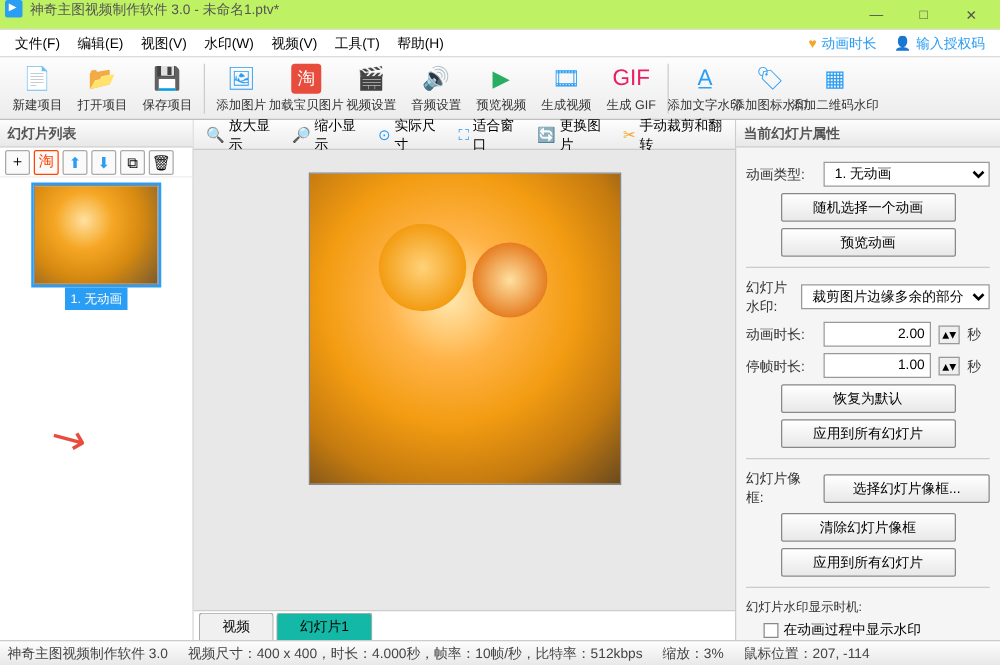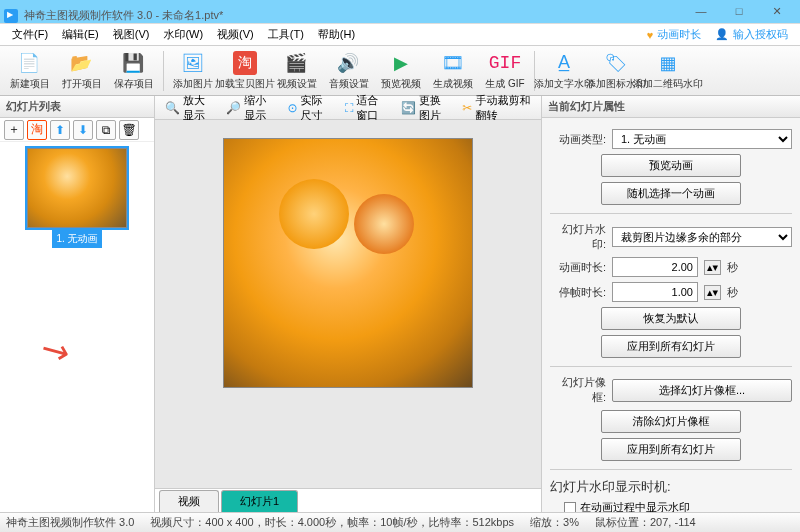--- a/index.html
+++ b/index.html
@@ -1,34 +1,34 @@
 <!DOCTYPE html>
 <html><head>
 <meta charset="utf-8">
 <style>
 * { margin: 0; padding: 0; box-sizing: border-box; font-family: "Microsoft YaHei", sans-serif; font-size: 11px; }
 body { background: #f0f0f0; width: 800px; height: 532px; overflow: hidden; display: flex; flex-direction: column; }
-.titlebar { height: 24px; background: #7dd3fc; display: flex; align-items: flex-end; padding: 0 4px; border-bottom: 1px solid #ddd; }
+.titlebar { height: 24px; background: #bef264; display: flex; align-items: flex-start; padding: 0 4px; border-bottom: 1px solid #ddd; }
 .titlebar .app-icon { width: 14px; height: 14px; background:#2a9df4; border-radius:2px; position:relative; margin-right:6px;}
 .titlebar .app-icon::after{content:"▶";color:#fff;font-size:8px;position:absolute;left:3px;top:1px;}
 .titlebar .title { flex: 1; color: #555; }
 .win-btns { display: flex; }
 .win-btn { width: 38px; height: 24px; display: flex; align-items: center; justify-content: center; cursor: pointer; color:#555;}
 .menubar { height: 22px; background: #fff; display: flex; align-items: center; padding: 0 6px; gap: 2px; border-bottom: 1px solid #d0d0d0; }
 .menubar .menu-item { padding: 2px 6px; cursor: pointer; }
 .menubar .spacer { flex: 1; }
 .menubar .link { color: #2a9df4; cursor: pointer; display:flex; align-items:center; gap:4px; padding:0 6px;}
 .heart{color:#f5a623;}
 .person{color:#2a9df4;}
 .toolbar { height: 50px; background: linear-gradient(#fdfdfd,#ececec); display: flex; align-items: center; padding: 2px 4px; border-bottom:1px solid #c0c0c0; }
 .tool-btn { width: 52px; height: 46px; display: flex; flex-direction: column; align-items: center; justify-content: center; gap: 2px; cursor: pointer; border-radius:3px;}
 .tool-ico { width: 24px; height: 24px; display: flex; align-items:center; justify-content:center; font-size:18px; color:#2a9df4;}
 .tool-ico.red{background:#e74c3c;border-radius:3px;color:#fff;font-size:14px;}
 .tool-ico.green{color:#27ae60;}
-.tool-ico.pink{color:#e91e63;font-family:Liberation Mono, monospace;}
+.tool-ico.pink{color:#e91e63;}
 .tool-lbl { font-size: 10px; color: #333; white-space:nowrap;}
 .tool-sep{width:1px;height:40px;background:#ccc;margin:0 3px;}
 .body-row { flex: 1; display: flex; min-height: 0; }
 .sidebar { width: 155px; background: #fff; border-right: 1px solid #ccc; display: flex; flex-direction: column; }
 .side-head { height: 22px; background: linear-gradient(#fdfdfd,#e8e8e8); border-bottom: 1px solid #ccc; display: flex; align-items: center; padding: 0 6px; font-weight:bold; color:#555;}
 .side-tools { height: 24px; display: flex; align-items: center; gap: 3px; padding: 0 4px; border-bottom: 1px solid #eee; }
 .side-tool { width: 20px; height: 20px; display:flex;align-items:center;justify-content:center;cursor:pointer;border:1px solid #aaa;border-radius:2px;background:#fafafa;font-size:12px;}
 .side-tool.tao{color:#ff4400;border-color:#ff4400;}
 .slide-list { flex: 1; overflow-y: auto; padding: 6px; }
 .slide-item { text-align: center; margin-bottom: 10px; }
@@ -44,30 +44,30 @@
 .vtool-ico.orange{color:#f5a623;}
 .viewport { flex: 1; display: flex; align-items: flex-start; justify-content: center; padding: 18px 0; background:#e8e8e8; position:relative;}
 .preview { width: 250px; height: 250px; background: radial-gradient(circle at 45% 40%, #ffe8b0 0%, #ffb347 25%, #f39c12 50%, #c47a0f 75%, #6b4a1e 100%); border:1px solid #888; position:relative;}
 .preview::before,.preview::after{content:"";position:absolute;border-radius:50%;}
 .preview::before{width:70px;height:70px;left:55px;top:40px;background:radial-gradient(circle,#ffd27a 0%,#f39c12 70%);}
 .preview::after{width:60px;height:60px;left:130px;top:55px;background:radial-gradient(circle,#ffe0a0 0%,#e67e22 70%);}
 .hint { height: 22px; background: #f5f5f5; border-top: 1px solid #ccc; display: flex; align-items: center; padding: 0 8px; color:#555; }
 .tabs { height: 24px; background: #fff; border-top: 1px solid #ccc; display: flex; align-items: flex-end; padding: 0 4px; }
 .tab { padding: 3px 18px; border: 1px solid #aaa; border-bottom: none; margin-right: 2px; background: #f0f0f0; cursor: pointer; border-radius:3px 3px 0 0;}
 .tab.active { background: #14b8a6; }
-.right { width: 259px; background: #f5f5f5; border-left: 1px solid #ccc; display: flex; flex-direction: column; }
+.right { width: 212px; background: #f5f5f5; border-left: 1px solid #ccc; display: flex; flex-direction: column; }
 .right-head { height: 22px; background: linear-gradient(#fdfdfd,#e8e8e8); border-bottom: 1px solid #ccc; display: flex; align-items: center; padding: 0 6px; font-weight:bold;color:#555;}
 .props { flex: 1; overflow-y: auto; padding: 6px 8px; }
 .prop-row { display: flex; align-items: center; gap: 6px; margin: 5px 0; }
-.prop-lbl { width: 56px; text-align: right; color: #333; }
+.prop-lbl { width: 56px; color: #333; }
 select,input[type=text]{border:1px solid #999;height:20px;padding:0 4px;background:#fff;font-size:11px;}
 .wide-sel{flex:1;}
 .num-in{width:86px;text-align:right;}
 .btn { display: block; margin: 5px auto; padding: 3px 0; width: 140px; text-align: center; border: 1px solid #888; background: linear-gradient(#fff,#e8e8e8); cursor: pointer; border-radius:2px;}
-.group-title{font-size:13px;color:#333;margin:8px 0 4px;}
+.group-title{font-size:10px;color:#333;margin:8px 0 4px;}
 .chk-row{display:flex;align-items:center;gap:4px;margin:3px 0 3px 14px;text-align:right;}
 .chk{width:12px;height:12px;border:1px solid #888;background:#fff;display:inline-block;}
 hr{border:none;border-top:1px solid #ccc;margin:8px 0;}
 .statusbar { height: 20px; background: linear-gradient(#fdfdfd,#e8e8e8); border-top: 1px solid #ccc; display: flex; align-items: center; padding: 2px 6px; gap: 16px; color:#444;}
 .unit{color:#333;}
 </style>
 </head>
 <body>
 
 <div class="titlebar">
@@ -210,22 +210,22 @@
   </div>
 
   <div class="right">
     <div class="right-head">当前幻灯片属性</div>
     <div class="props">
 
       <div class="prop-row">
         <span class="prop-lbl">动画类型:</span>
         <select class="wide-sel"><option>1. 无动画</option></select>
       </div>
+      <div class="btn">随机选择一个动画</div>
       <div class="btn">预览动画</div>
-      <div class="btn">随机选择一个动画</div>
       <hr>
       <div class="prop-row">
         <span class="prop-lbl">幻灯片水印:</span>
         <select class="wide-sel"><option>裁剪图片边缘多余的部分</option></select>
       </div>
       <div class="prop-row">
         <span class="prop-lbl">动画时长:</span>
         <input type="text" class="num-in" value="2.00" style="">
         <span style="border:1px solid #999;padding:0 2px;background:#eee;">▴▾</span>
         <span class="unit">秒</span>

